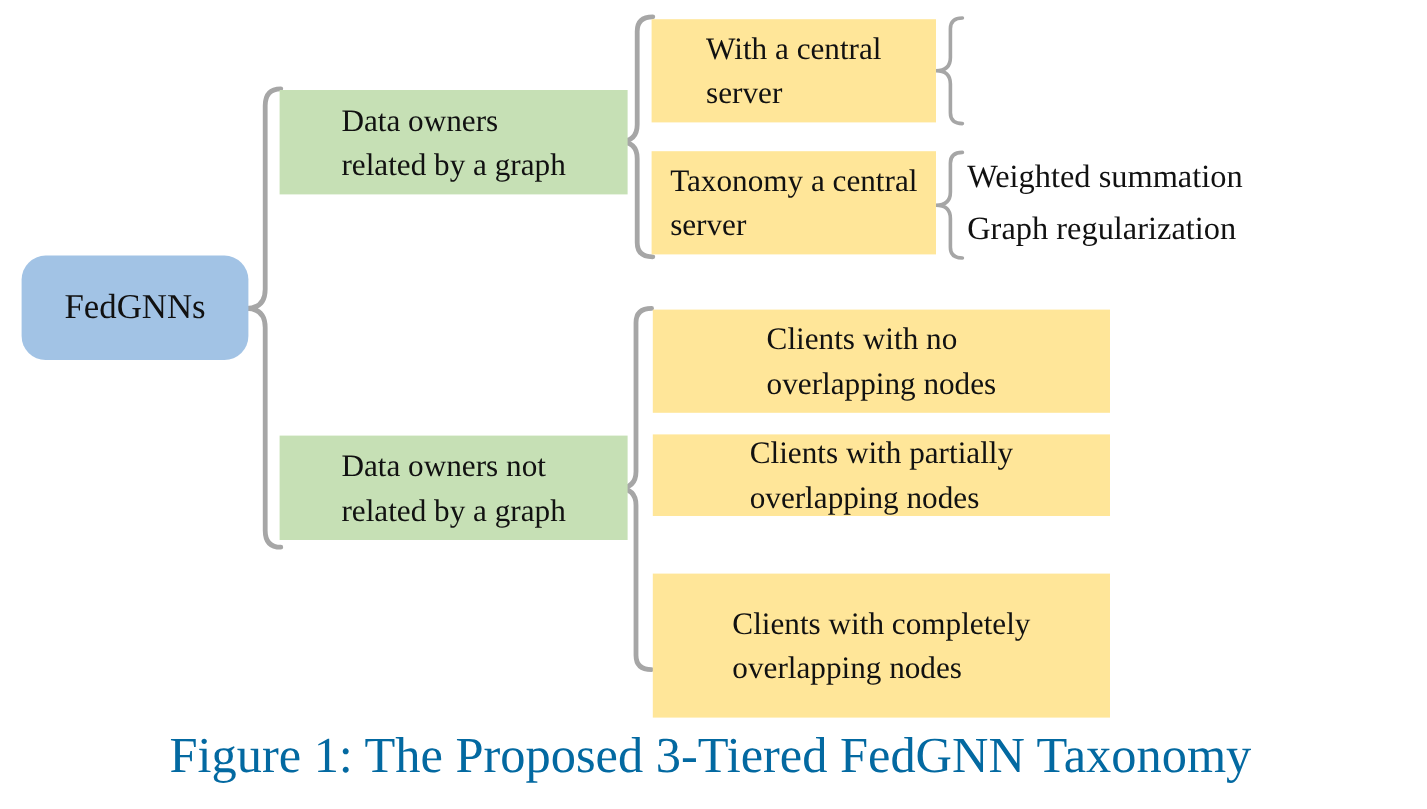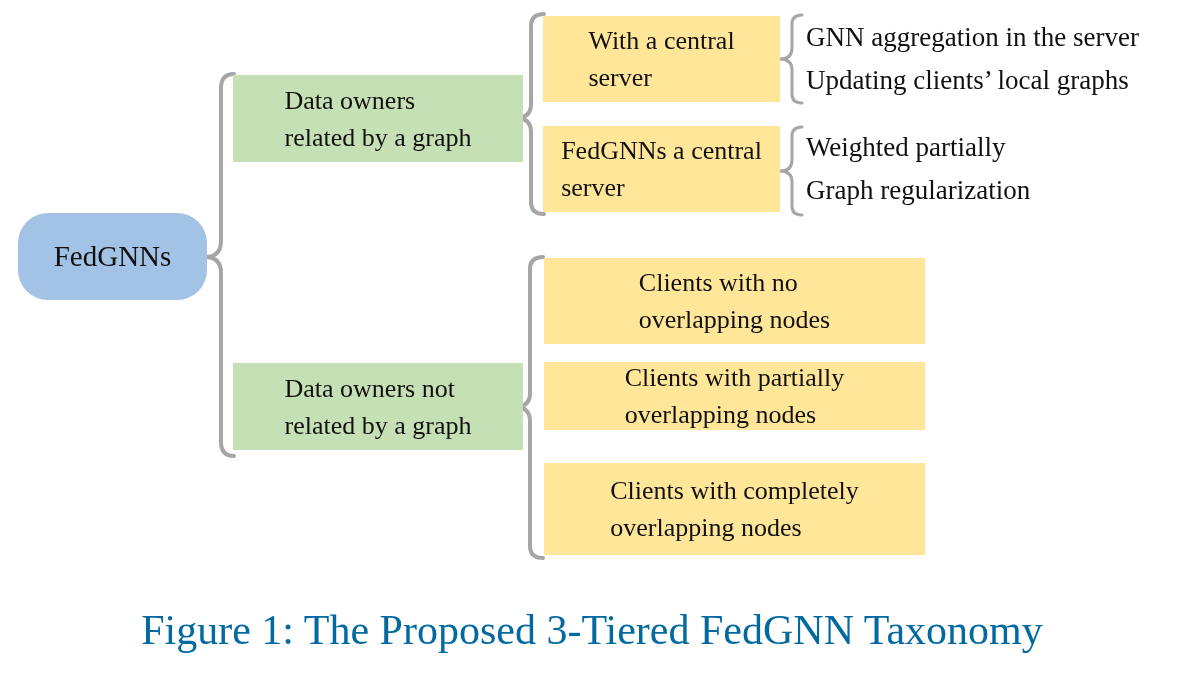--- a/index.html
+++ b/index.html
@@ -20,42 +20,42 @@
   .node {
     position: absolute;
     display: flex;
     align-items: center;
     justify-content: center;
     white-space: pre-line;
   }
   .root-box {
     left: 18px; top: 213px; width: 189px; height: 87px;
     background: var(--c-root, #a2c3e5);
-    border-radius: 30px;
+    border-radius: 20px;
     font-size: 29px;
   }
   .branch-box {
     width: 290px; height: 87px;
     background: var(--c-branch, #c6e0b5);
     font-size: 26px;
     line-height: 37px;
   }
   .b1 { left: 233px; top: 75px; }
   .b2 { left: 233px; top: 363px; }
 
   .leaf-box {
     background: var(--c-leaf, #ffe699);
     font-size: 26px;
     line-height: 37px;
   }
   .y1 { left: 543px; top: 16px;  width: 237px; height: 86px; }
   .y2 { left: 543px; top: 126px; width: 237px; height: 86px; }
   .y3 { left: 544px; top: 258px; width: 381px; height: 86px; }
   .y4 { left: 544px; top: 362px; width: 381px; height: 68px; }
-  .y5 { left: 544px; top: 463px; width: 381px; height: 92px; font-family: Liberation Serif, serif; }
+  .y5 { left: 544px; top: 478px; width: 381px; height: 120px; font-family: Liberation Serif, serif; }
 
   .leaf-text-group {
     position: absolute;
     left: 806px;
     font-size: 27px;
   }
   .la { top: 16px; }
   .lb { top: 126px; }
   .leaf-line { height: 43px; line-height: 43px; white-space: nowrap; }
 
@@ -93,38 +93,34 @@
 
   <div class="node branch-box b1">Data owners
 related by a graph</div>
 
   <div class="node branch-box b2">Data owners not
 related by a graph</div>
 
   <div class="node leaf-box y1">With a central
 server</div>
 
-  <div class="node leaf-box y2">FedGNNs a central
+  <div class="node leaf-box y2">Taxonomy a central
 server</div>
 
   <div class="node leaf-box y3">Clients with no
 overlapping nodes</div>
 
   <div class="node leaf-box y4">Clients with partially
 overlapping nodes</div>
 
   <div class="node leaf-box y5">Clients with completely
 overlapping nodes</div>
 
-  <div class="leaf-text-group la">
-    <div class="leaf-line">GNN aggregation in the server</div>
-    <div class="leaf-line">Updating clients’ local graphs</div>
-  </div>
 
   <div class="leaf-text-group lb">
-    <div class="leaf-line">Weighted partially</div>
+    <div class="leaf-line">Weighted summation</div>
     <div class="leaf-line">Graph regularization</div>
   </div>
 
   <div class="caption">Figure 1: The Proposed 3-Tiered FedGNN Taxonomy</div>
 
 
 </div>
 
 </body></html>

